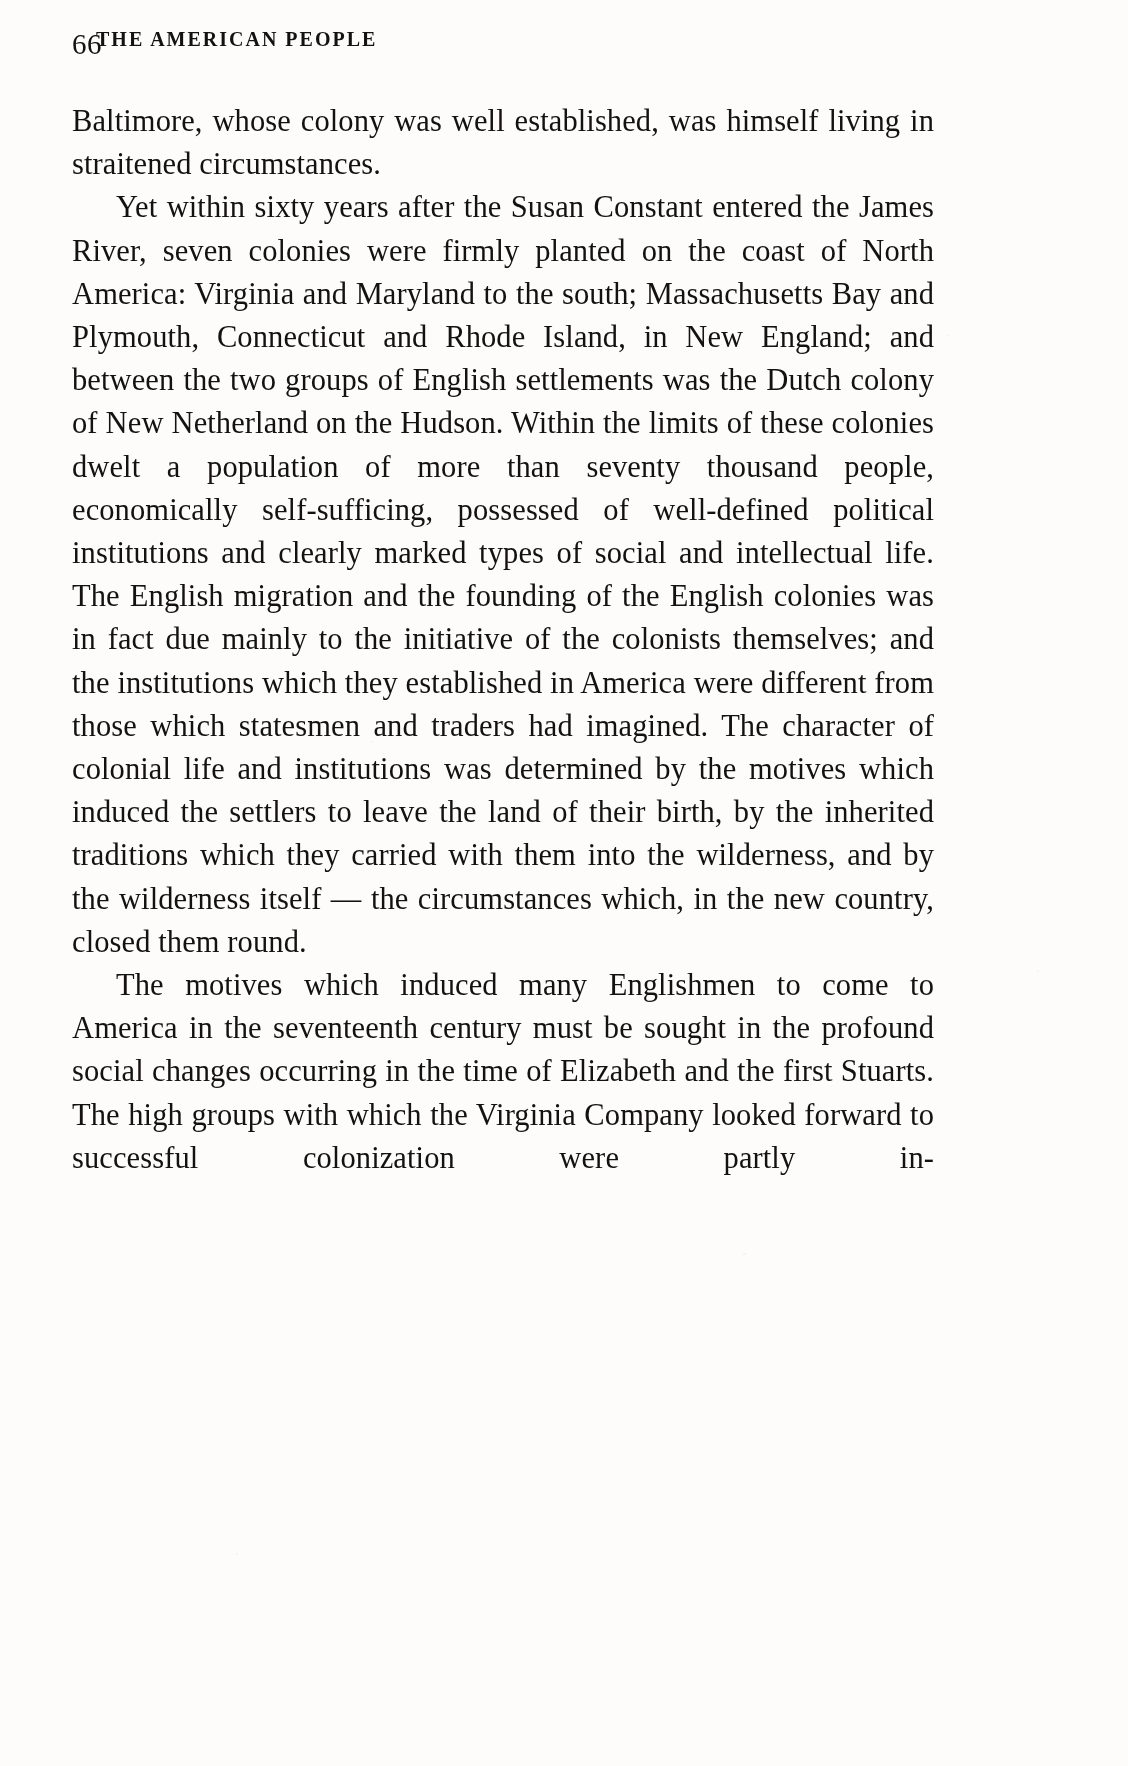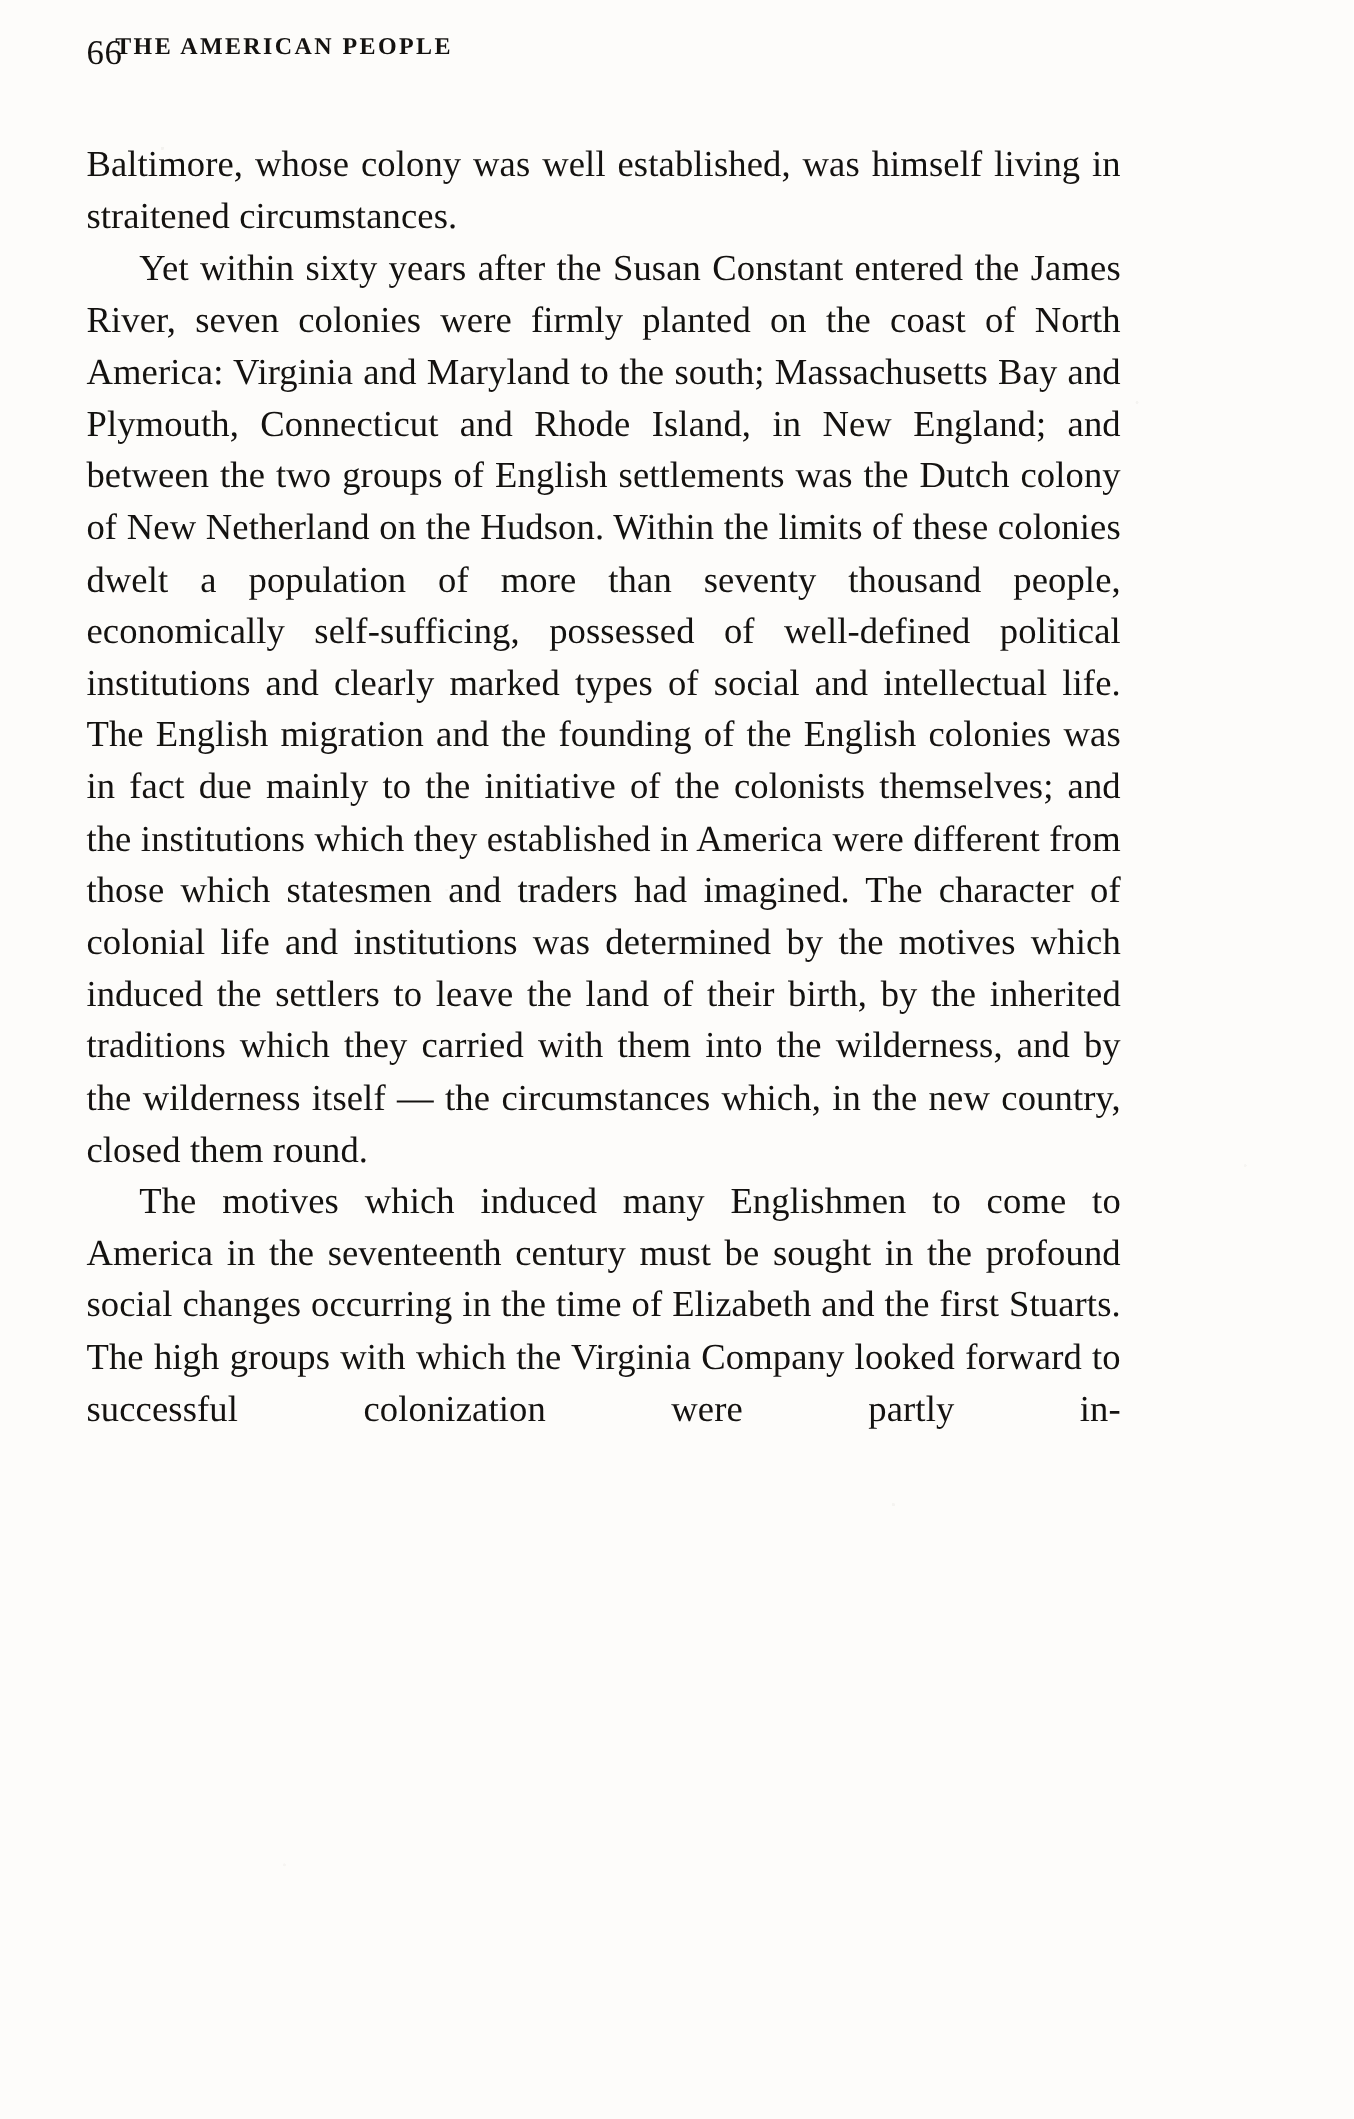--- a/index.html
+++ b/index.html
@@ -52,21 +52,21 @@
     font-weight: bold;
     letter-spacing: 2.0px;
     position: absolute;
     left: 0;
     right: 0;
     text-align: left;
     padding-left: 24px;
     white-space: nowrap;
   }
   .body-text {
-    margin-top: 32px;
+    margin-top: 16px;
   }
   p.para {
     margin: 0;
     font-size: 30.5px;
     line-height: 43.2px;
     text-align: justify;
     text-justify: inter-word;
     letter-spacing: 0.1px;
     hyphens: none;
   }

